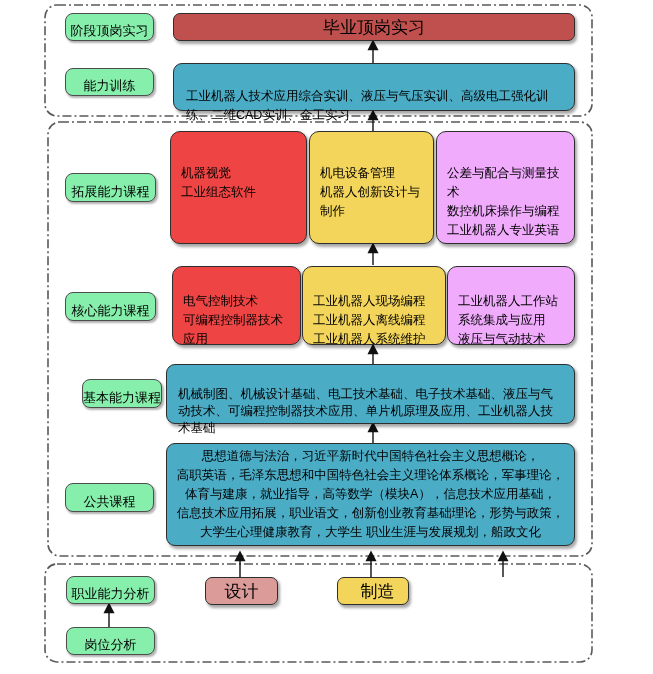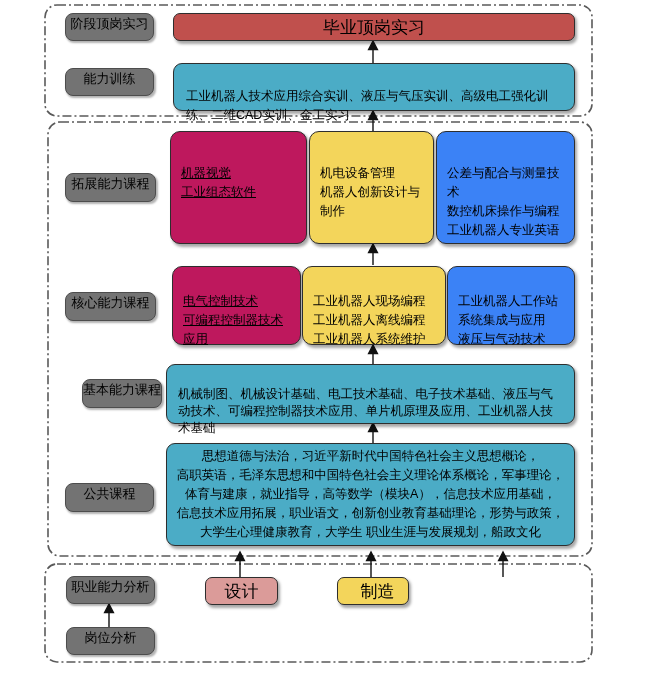--- a/index.html
+++ b/index.html
@@ -3,33 +3,33 @@
 <meta charset="utf-8">
 <style>
   html,body{margin:0;padding:0;background:#ffffff;}
   #canvas{
     position:relative;width:653px;height:674px;background:#ffffff;overflow:hidden;
     font-family:"Liberation Sans","DejaVu Sans",sans-serif;color:#000;
   }
   #connector-layer{position:absolute;left:0;top:0;width:653px;height:674px;}
   .box{position:absolute;box-sizing:border-box;border:1.4px solid #2e2e2e;
        box-shadow:2px 2.5px 3px rgba(0,0,0,0.35);font-size:12.5px;line-height:19px;}
-  .label{background:#737373;border:1.4px solid #4d4d4d;border-radius:8px;
-         display:flex;align-items:flex-start;justify-content:center;font-size:13px;
+  .label{background:#86efac;border:1.4px solid #4d4d4d;border-radius:8px;
+         display:flex;align-items:flex-end;justify-content:center;font-size:13px;
          box-shadow:1.5px 2px 2px rgba(0,0,0,0.30);}
   .pill{border-radius:7px;display:flex;align-items:center;justify-content:center;font-size:17px;}
   .course{border-radius:10px;white-space:pre-line;padding:6px 10px;}
   .pad-lg{padding:13px 10px;}
   .wide{border-radius:9px;white-space:pre-line;}
   .red{background:#C0504D;}
   .blue{background:#4BACC6;}
-  .pink{background:#be185d;text-decoration:underline;}
+  .pink{background:#ef4444;}
   .pink-lt{background:#DB9B99;}
   .yellow{background:#F3D55B;}
-  .green{background:#3b82f6;}
+  .green{background:#f0abfc;}
   .green-lt{background:#A3C065;}
   .center{display:flex;align-items:center;justify-content:center;text-align:center;}
 </style>
 </head>
 <body>
 
 <div id="canvas">
 
   <svg id="connector-layer" viewBox="0 0 653 674" xmlns="http://www.w3.org/2000/svg">
 

